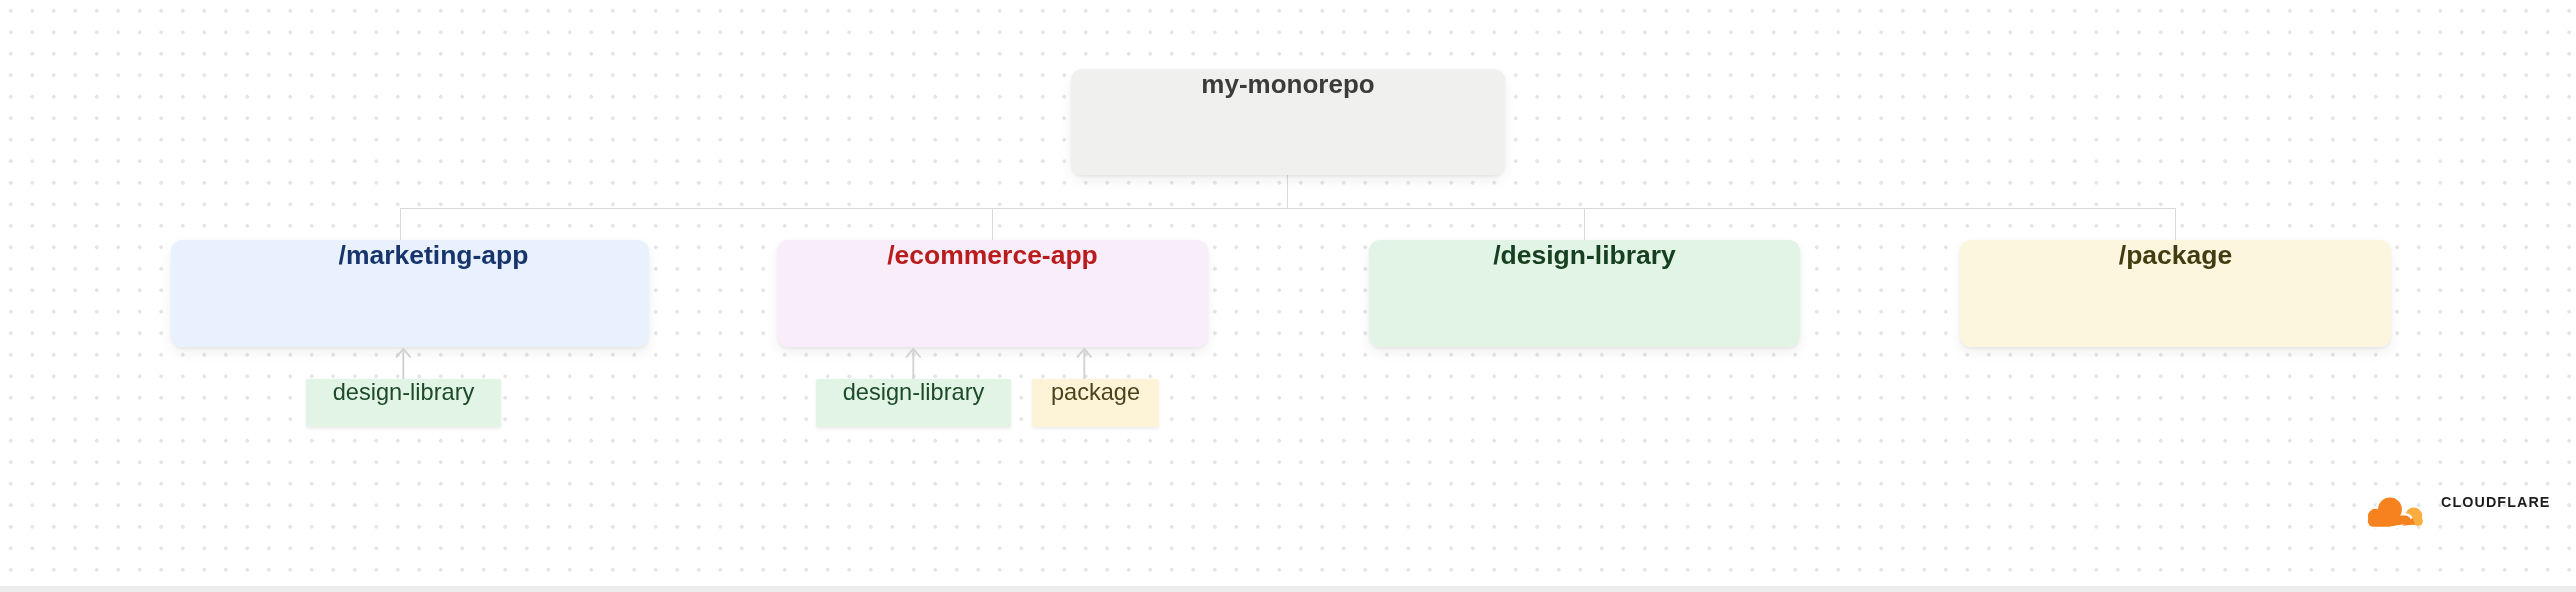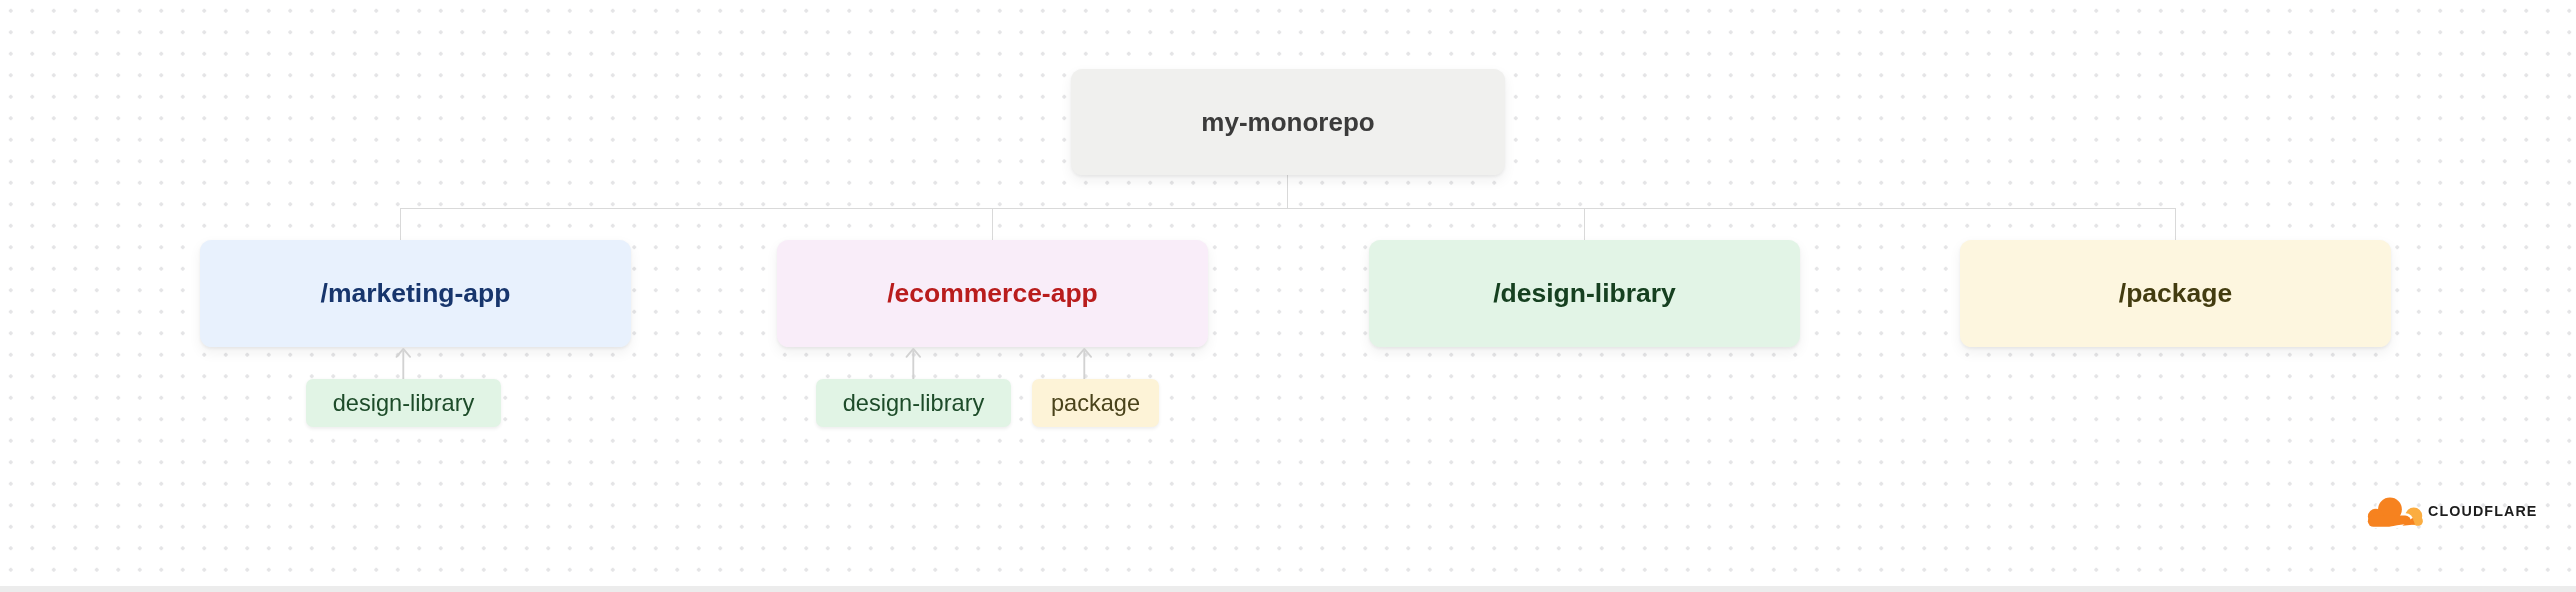--- a/index.html
+++ b/index.html
@@ -16,38 +16,37 @@
     height: 592px;
     background-color: #ffffff;
     background-image: radial-gradient(var(--dot, #e4e4e6) 1.8px, transparent 2px);
     background-size: 21.5px 21.5px;
     background-position: 0 0;
   }
   
   .node {
     position: absolute;
     display: flex;
-    align-items: center;
     justify-content: center;
     border-radius: 11.4px;
     font-weight: bold;
     box-shadow: 0 1.4px 2.9px rgba(0,0,0,0.05), 0 5.7px 13px rgba(0,0,0,0.06);
     white-space: nowrap;
   }
   .node-root {
     left: 1071px; top: 69px;
     width: 434px; height: 106px;
     font-size: 26px;
   }
   .node-child {
     top: 240px;
     width: 431px; height: 107px;
     font-size: 26.5px;
   }
-  .n0 { left: 200px; }
+  .n0 { left: 171px; padding-left: 47px; }
   .n1 { left: 777px; }
   .n2 { left: 1369px; }
   .n3 { left: 1960px; }
   
   .hline, .vline {
     position: absolute;
     background: var(--connector, #d9d9d9);
   }
   .bus       { left: 400px;  top: 208px; width: 1776px; height: 1.4px; }
   .stub-root { left: 1287px; top: 175px; width: 1.4px; height: 34px; }
@@ -65,37 +64,35 @@
   }
   .a0 { left: 394px; }
   .a1 { left: 904px; }
   .a2 { left: 1075px; }
   
   .tag {
     position: absolute;
     top: 379px;
     height: 48px;
     display: flex;
-    align-items: center;
     justify-content: center;
-    border-radius: 7px;
+    border-radius: 2px;
     font-size: 23.6px;
     box-shadow: 0 1.4px 3.6px rgba(0,0,0,0.07);
     white-space: nowrap;
   }
   .t0 { left: 306px;  width: 195px; }
   .t1 { left: 816px; width: 195px; }
   .t2 { left: 1020px; width: 127px; margin-left: 12px; }
   
   .logo {
     position: absolute;
     left: 2365px; top: 494px;
     display: flex;
-    align-items: center;
-    gap: 4px;
+    gap: 17px;
   }
   .logo-cloud { width: 59px; height: 34px; }
   .logo-text {
     font-size: 14.3px;
     font-weight: bold;
     letter-spacing: 1.1px;
   }
   
   .bottom-strip {
     position: absolute;

